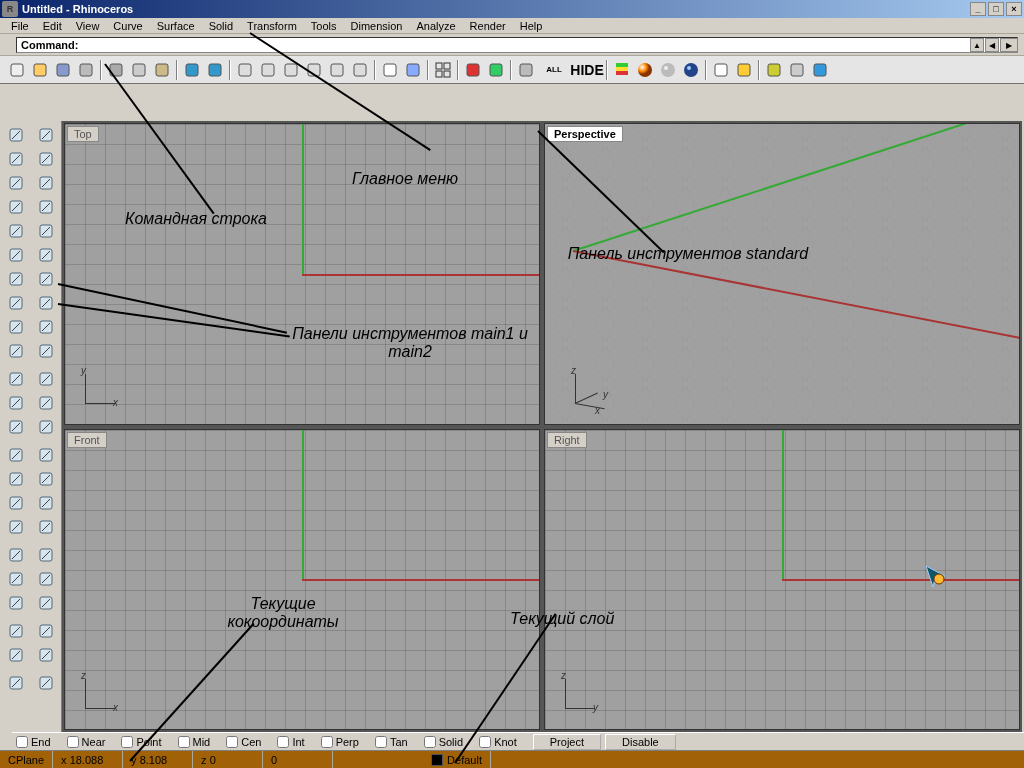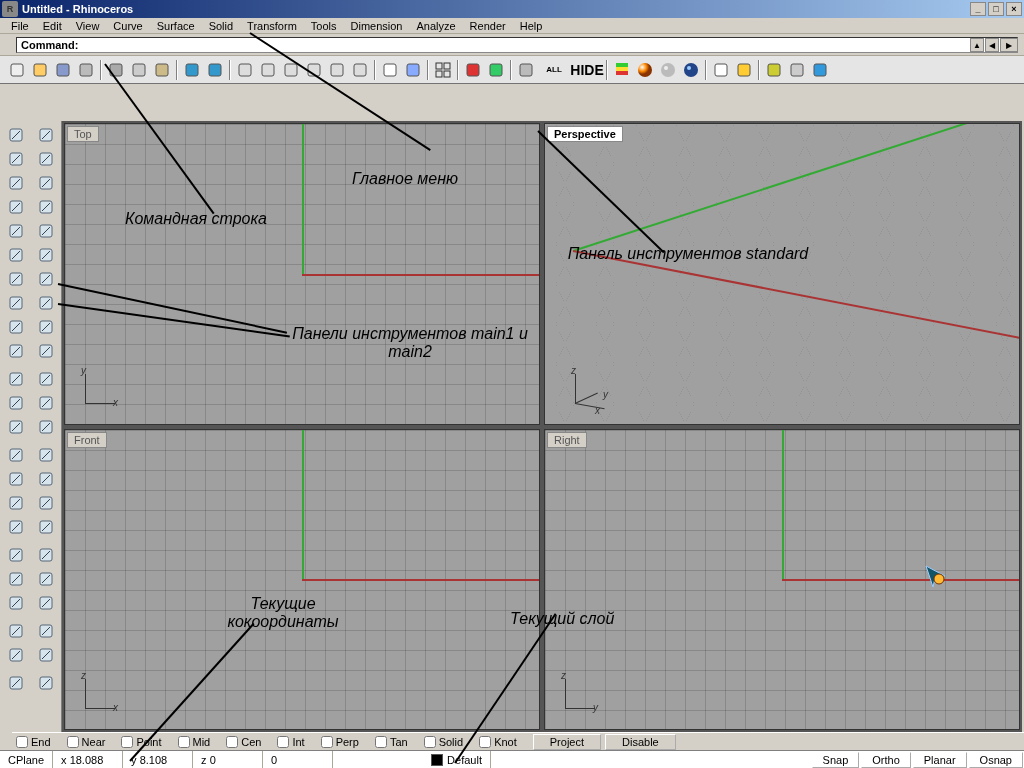--- a/index.html
+++ b/index.html
@@ -67,21 +67,21 @@
 .viewport.persp .redaxis { left: 6%; top: 42%; height: 2px; width: 120%; transform: rotate(11deg); transform-origin: left center; }
 .viewport.persp .greenaxis { left: 6%; top: 42%; width: 120%; height: 2px; background:#3a3; transform: rotate(-18deg); transform-origin: left center; }
 
 
 .osnapbar { position: absolute; left: 12px; right: 0; bottom: 18px; height: 18px; background: #d4d0c8; display: flex; align-items: center; gap: 4px; font-size: 11px; padding: 0 4px; border-top:1px solid #fff;}
 .osnapbar label { display:flex; align-items:center; gap:3px; margin-right: 12px; }
 .osnapbar input { width: 12px; height: 12px; }
 .osnapbar .obtn { padding: 0 16px; border: 1px outset #fff; background: #d4d0c8; height: 16px; display:flex; align-items:center; }
 
 
-.statusbar { position: absolute; left: 0; right: 0; bottom: 0; height: 18px; background: #ffffff; display: flex; align-items: flex-end; font-size: 11px; border-top:1px solid #808080;}
+.statusbar { position: absolute; left: 0; right: 0; bottom: 0; height: 18px; background: #a16207; display: flex; align-items: flex-end; font-size: 11px; border-top:1px solid #808080;}
 .statusbar .cell { padding: 0 8px; border-right: 1px solid #aca899; height:100%; display:flex; align-items:center;}
 .statusbar .cell.coord { min-width: 70px; }
 .statusbar .layer { display:flex; align-items:center; gap:4px; }
 .statusbar .layer .sw { width:12px; height:12px; background:#000; border:1px solid #555;}
 .statusbar .rbtn { padding: 0 10px; border: 1px outset #fff; margin: 0 1px; height:16px; display:flex; align-items:center;}
 .statusbar .spacer { flex:1; }
 
 
 .anno { position: absolute; font-size: 16px; font-style: italic; color: #000; pointer-events: none; }
 .arrowline { position:absolute; height:2px; background:#000; transform-origin:left center; pointer-events:none;}
@@ -712,26 +712,20 @@
   <div class="cell coord">x 18.088</div>
   <div class="cell coord">y 8.108</div>
   <div class="cell coord">z 0</div>
   <div class="cell coord">0</div>
   <div class="spacer" style="max-width:90px"></div>
   <div class="cell layer">
     <div class="sw"></div>
     <span>Default</span>
   </div>
   <div class="spacer"></div>
-  <div id="status-btns" style="display:flex;">
-      <div class="rbtn">Snap</div>
-      <div class="rbtn">Ortho</div>
-      <div class="rbtn">Planar</div>
-      <div class="rbtn">Osnap</div>
-    </div>
 </div>
 
 <div class="anno" style="left:352px; top:170px;">Главное меню</div>
 <div class="anno" style="left:125px; top:210px;">Командная строка</div>
 <div class="anno" style="left:558px; top:245px; text-align:center; width:260px;">Панель инструментов standard</div>
 <div class="anno" style="left:280px; top:325px; text-align:center; width:260px;">Панели инструментов main1 и main2</div>
 <div class="anno" style="left:198px; top:595px; text-align:center; width:170px;">Текущие кокоординаты</div>
 <div class="anno" style="left:510px; top:610px;">Текущий слой</div>
 
 <div class="arrowline" style="left:250px; top:32px; width:215px; transform:rotate(33deg);"></div>

